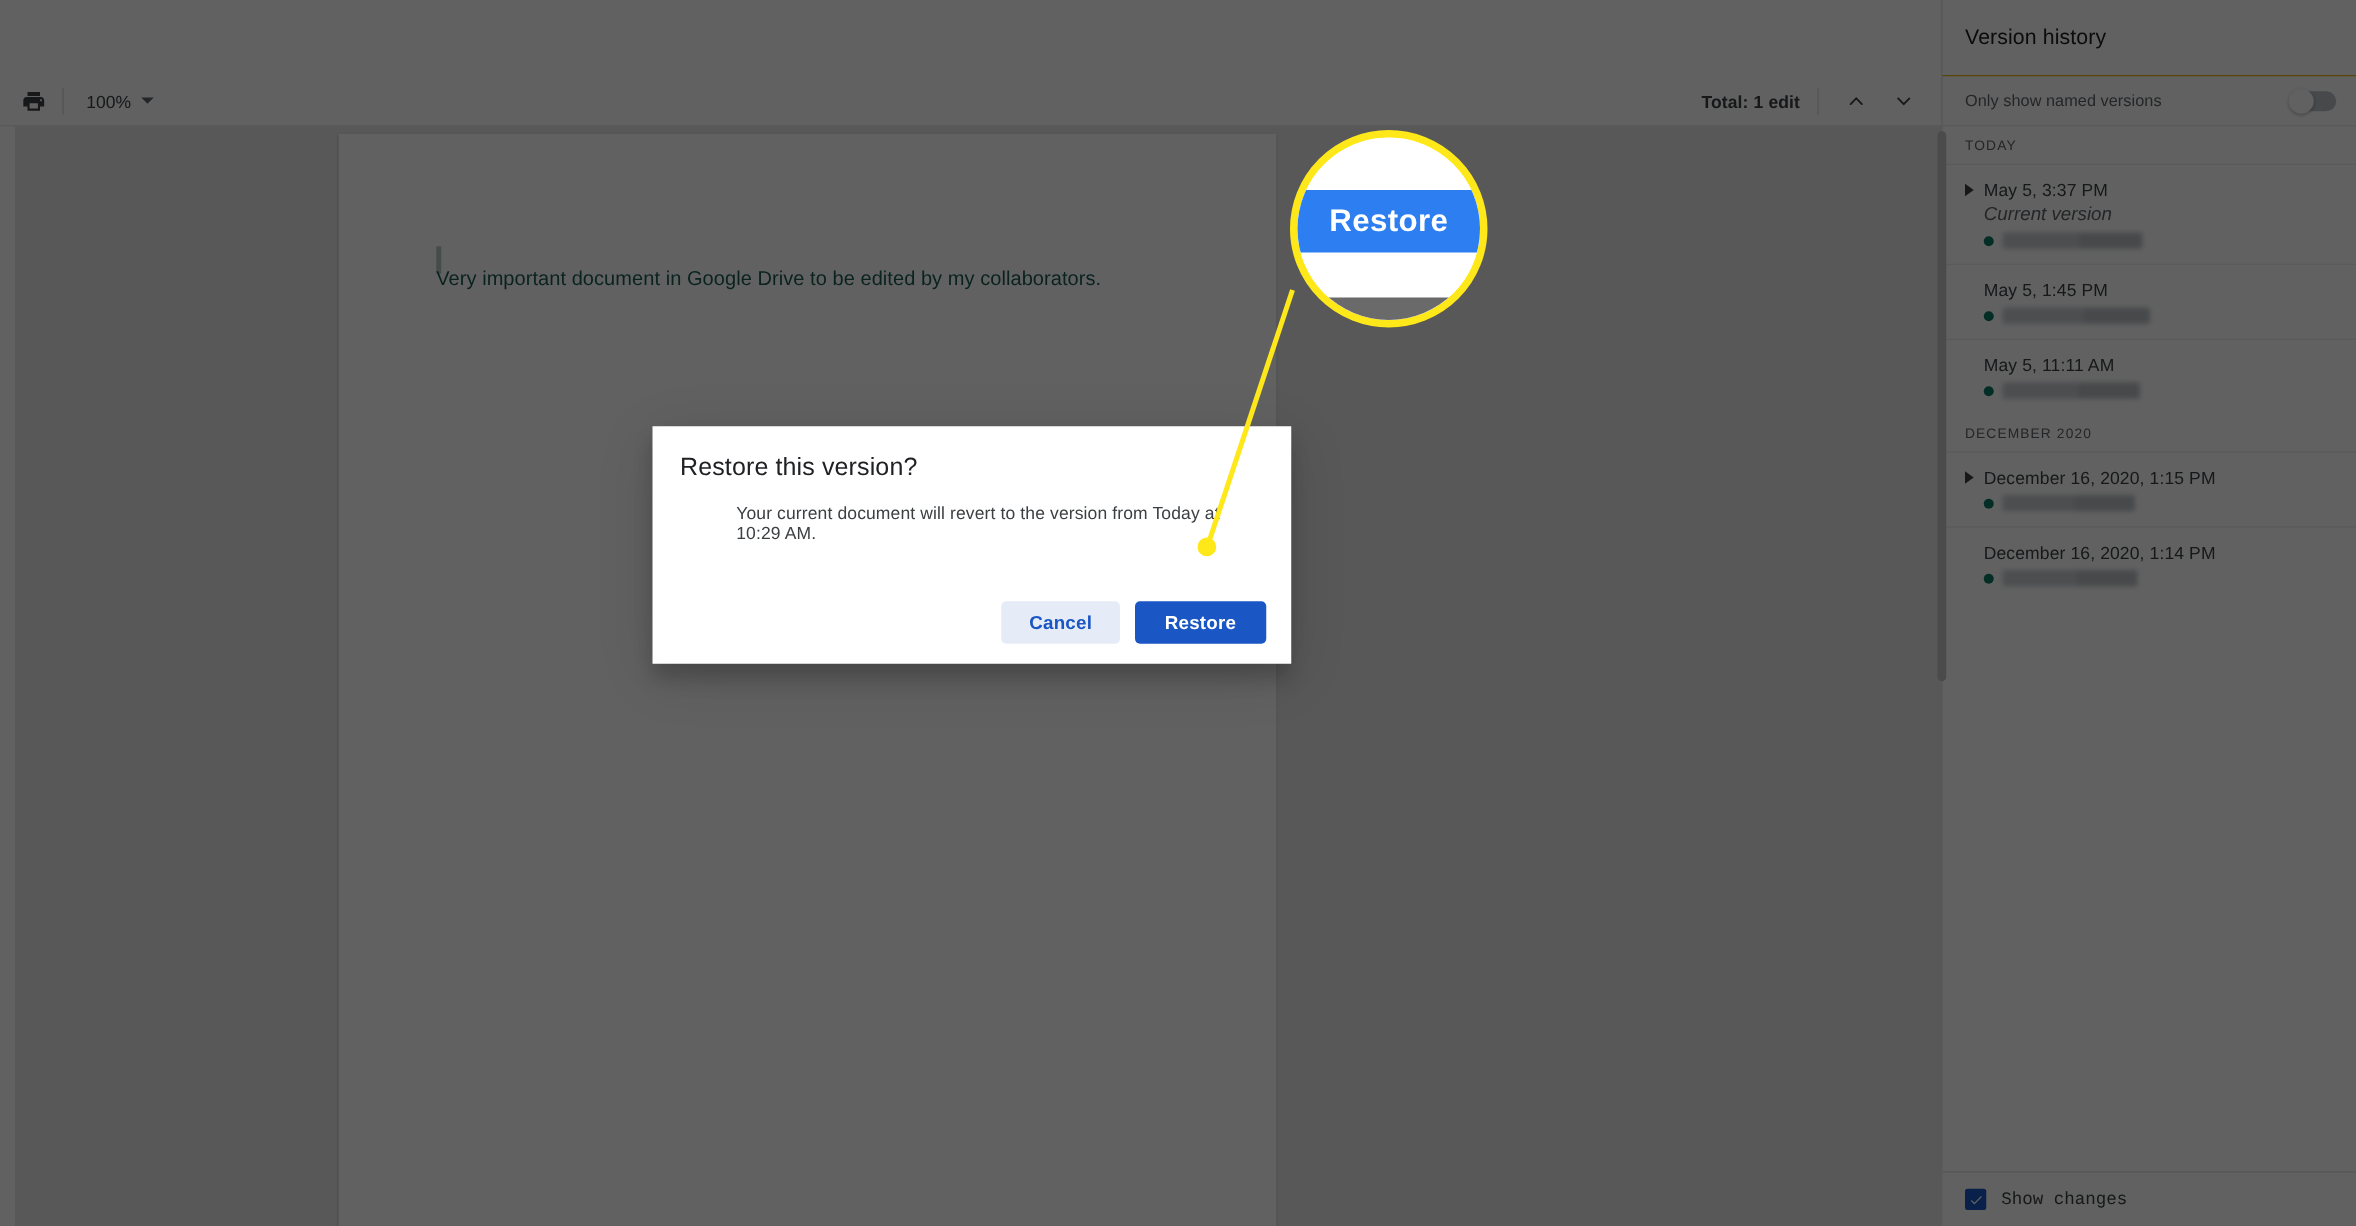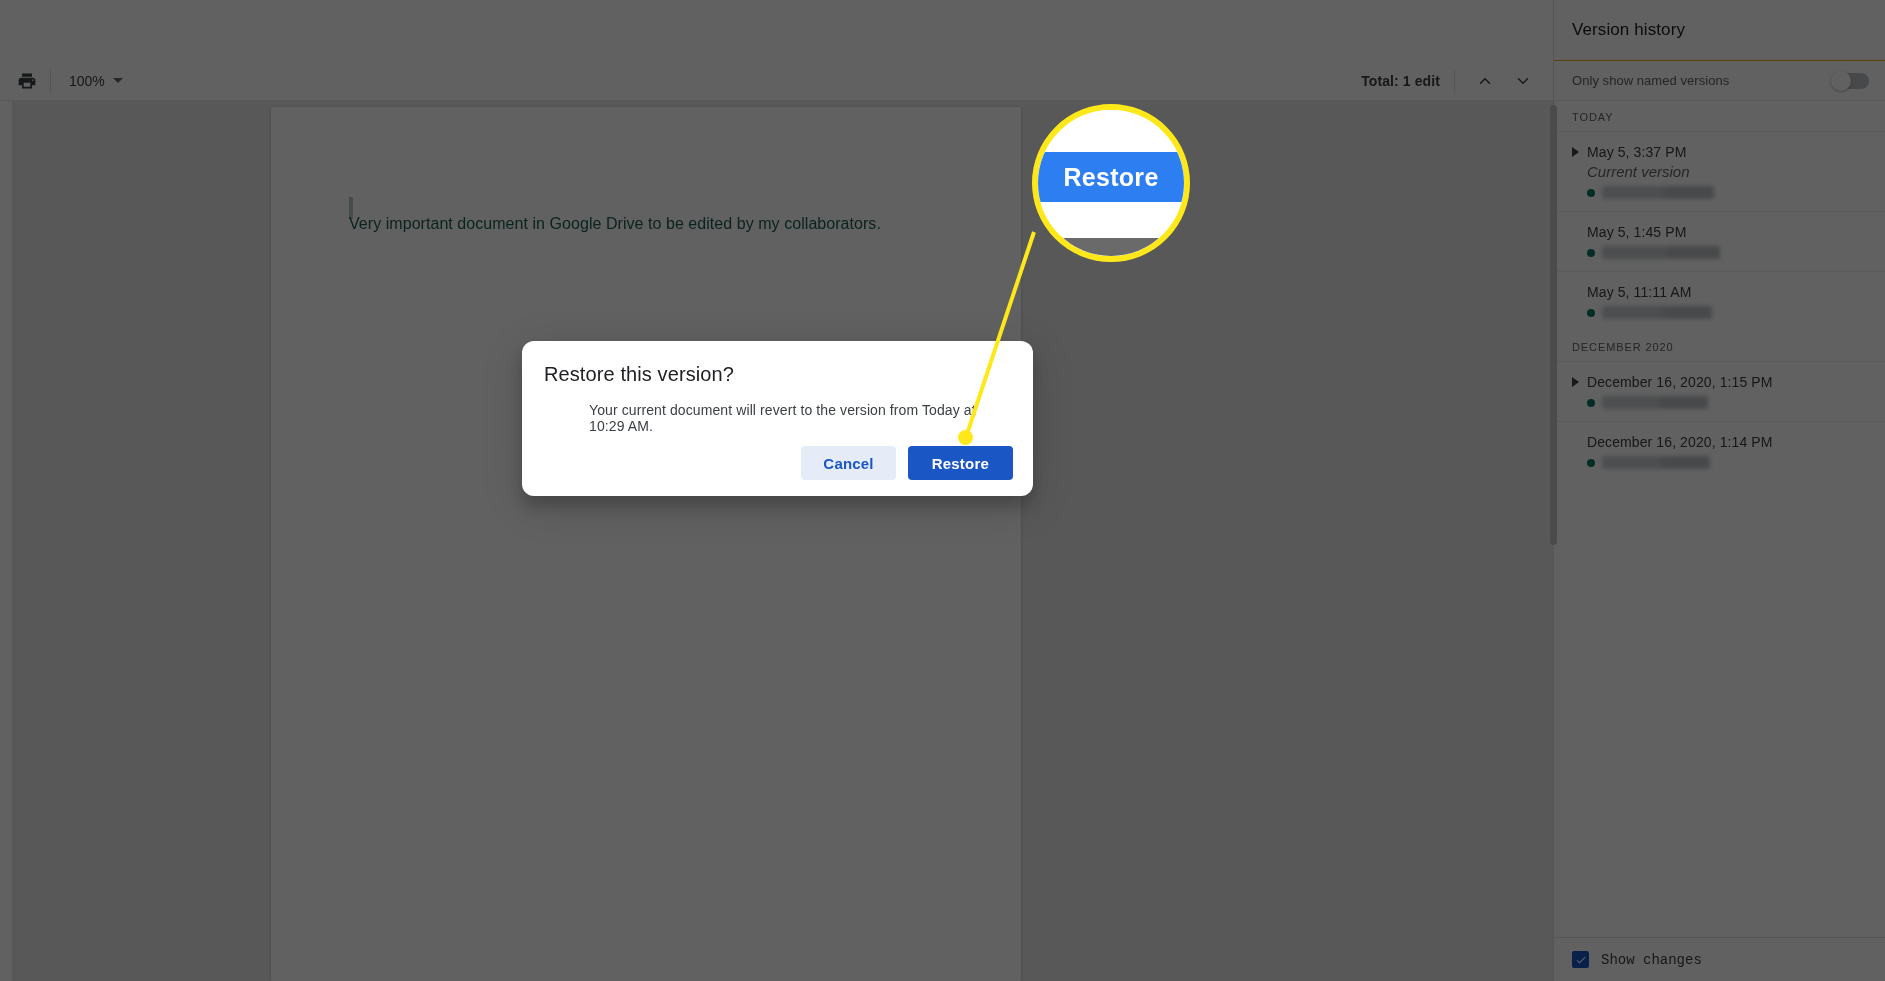--- a/index.html
+++ b/index.html
@@ -160,22 +160,22 @@
   }
 
   
   .dim {
     position: absolute; inset: 0; background: rgba(0,0,0,.62);
     pointer-events: none;
   }
 
   
   .modal {
-    position: absolute; left: 522px; top: 341px; width: 511px; height: 155px;
-    background: #ffffff; border-radius: 12px;
+    position: absolute; left: 522px; top: 341px; width: 511px; height: 190px;
+    background: #ffffff; border-radius: 0;
     box-shadow: 0 11px 15px rgba(0,0,0,.2), 0 9px 46px rgba(0,0,0,.12);
     padding: 22px 24px 0 22px;
   }
   .modal-title { font-size: 20px; color: #202124; letter-spacing: .1px; }
   .modal-body { font-size: 14px; color: #3c4043; margin-top: 16px; letter-spacing: .1px; margin-left: 45px; }
   .modal-actions {
     position: absolute; right: 20px; bottom: 16px;
     display: flex; align-items: center; gap: 12px; justify-content: space-between;
   }
   .btn-text {

